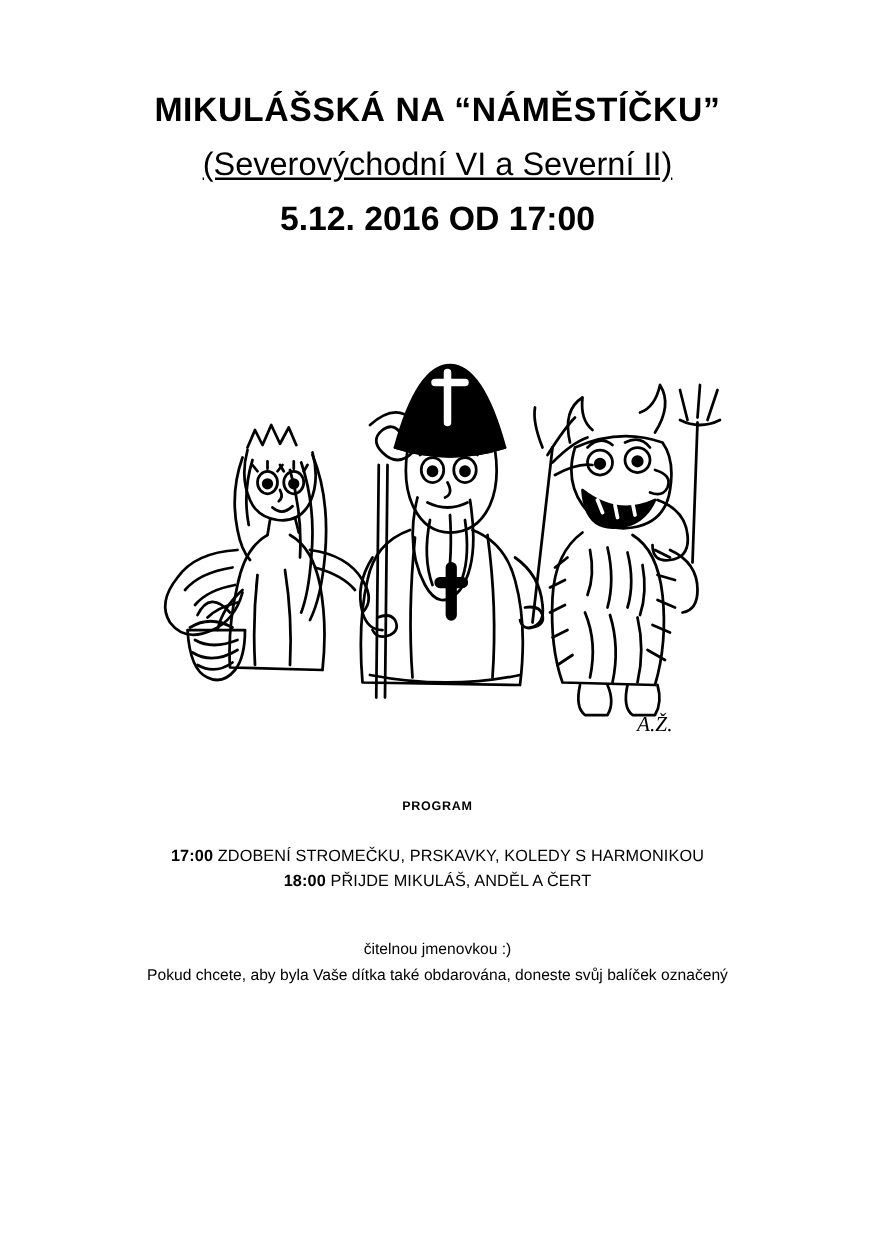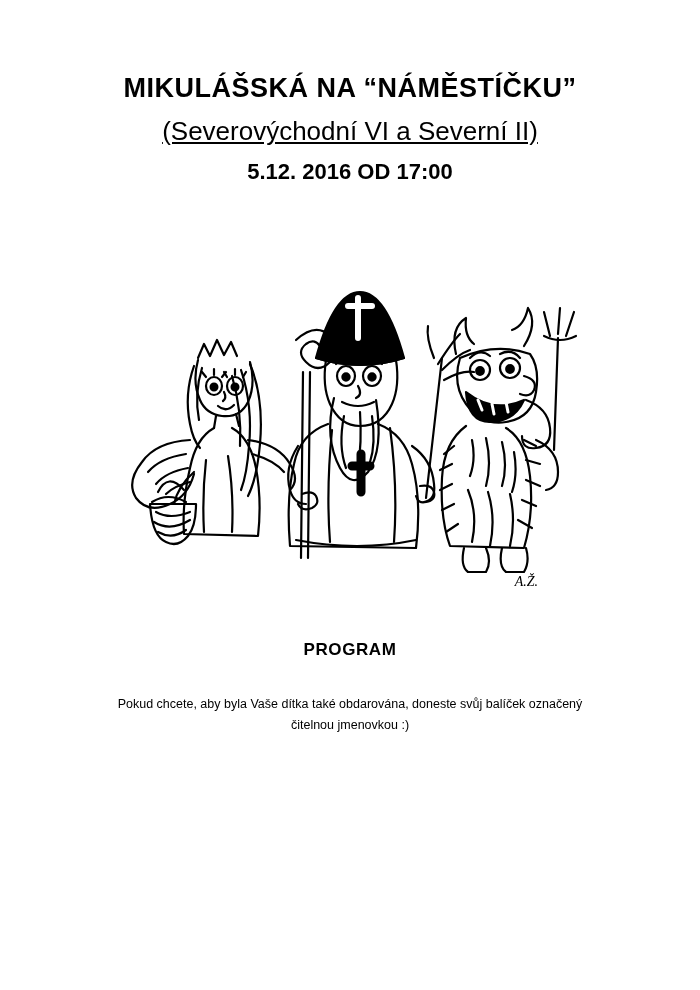--- a/index.html
+++ b/index.html
@@ -39,21 +39,21 @@
     margin: 0;
   }
   .title-sub {
     font-size: 26px;
     font-weight: normal;
     line-height: 1.3;
     margin: 9px 0 0 0;
     text-decoration: underline;
   }
   .title-date {
-    font-size: 22px;
+    font-size: 27px;
     font-weight: bold;
     line-height: 1.3;
     margin: 9px 0 0 0;
   }
 
   
   .illustration {
     position: absolute;
     top: 240px;
     left: 50%;
@@ -64,35 +64,35 @@
   .illustration svg {
     display: block;
     width: 460px;
     height: 360px;
   }
   .signature {
     position: absolute;
     right: 42px;
     bottom: 10px;
     font-family: "Liberation Serif", serif;
-    font-size: 14px;
+    font-size: 17px;
     font-style: italic;
     margin-top: 47px;
   }
 
   
   .program {
     position: absolute;
     top: 640px;
     left: 0;
     width: 700px;
     text-align: center;
   }
   .program-title {
-    font-size: 17px;
+    font-size: 10px;
     font-weight: bold;
     letter-spacing: 0.6px;
     margin: 0;
   }
   .program-lines {
     margin: 24px 0 0 0;
     display: block;
     text-align: center;
   }
   .program-line {
@@ -261,21 +261,31 @@
         <path d="M438 98 l-4 112"></path>
       </g>
 
     </svg>
     <div class="signature">A.Ž.</div>
   </div>
 
   <div class="program">
     <div class="program-title">PROGRAM</div>
 
+    <div class="program-lines">
+      <div class="program-line">
+        <span class="time">17:00</span>
+        <span>ZDOBENÍ STROMEČKU, PRSKAVKY, KOLEDY S HARMONIKOU</span>
+      </div>
+      <div class="program-line">
+        <span class="time">18:00</span>
+        <span>PŘIJDE MIKULÁŠ, ANDĚL A ČERT</span>
+      </div>
+    </div>
 
 
     <div class="note">
+      <div>čitelnou jmenovkou :)</div>
       <div>Pokud chcete, aby byla Vaše dítka také obdarována, doneste svůj balíček označený</div>
-      <div>čitelnou jmenovkou :)</div>
     </div>
   </div>
 
 </div>
 
 </body></html>

